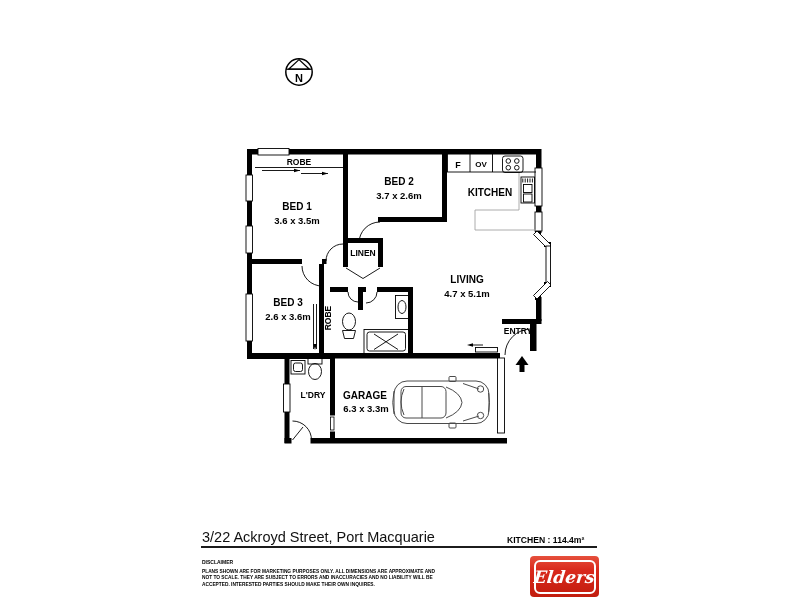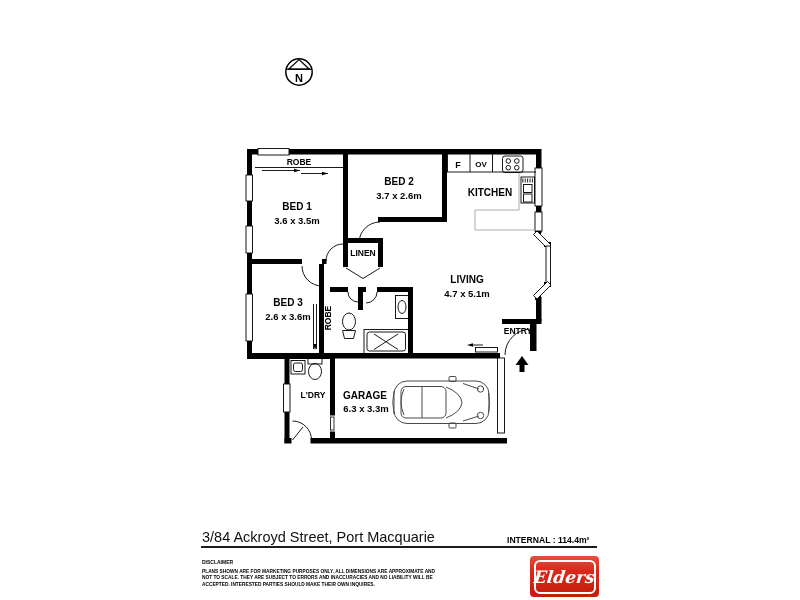--- a/index.html
+++ b/index.html
@@ -202,22 +202,22 @@
     <text class="room-dims" x="288" y="320">2.6 x 3.6m</text>
     <text class="small-label" x="328" y="321" transform="rotate(-90 328 318)">ROBE</text>
     <text class="small-label" x="518" y="334">ENTRY</text>
     <text class="small-label" x="313" y="398">L'DRY</text>
     <text class="room-name" x="365" y="399">GARAGE</text>
     <text class="room-dims" x="366" y="412">6.3 x 3.3m</text>
   </g>
 </svg>
 
 
-<div class="footer-address">3/84 Ackroyd Street, Port Macquarie</div>
-<div class="footer-internal">INTERNAL : 114.4m²</div>
+<div class="footer-address">3/22 Ackroyd Street, Port Macquarie</div>
+<div class="footer-internal">KITCHEN : 114.4m²</div>
 <div class="footer-line"></div>
 
 <div class="disclaimer">
   <div class="disclaimer-title">DISCLAIMER</div>
   <div class="disclaimer-line">PLANS SHOWN ARE FOR MARKETING PURPOSES ONLY. ALL DIMENSIONS ARE APPROXIMATE AND</div>
   <div class="disclaimer-line">NOT TO SCALE. THEY ARE SUBJECT TO ERRORS AND INACCURACIES AND NO LIABILITY WILL BE</div>
   <div class="disclaimer-line">ACCEPTED. INTERESTED PARTIES SHOULD MAKE THEIR OWN INQUIRES.</div>
 </div>
 
 <div class="logo">

